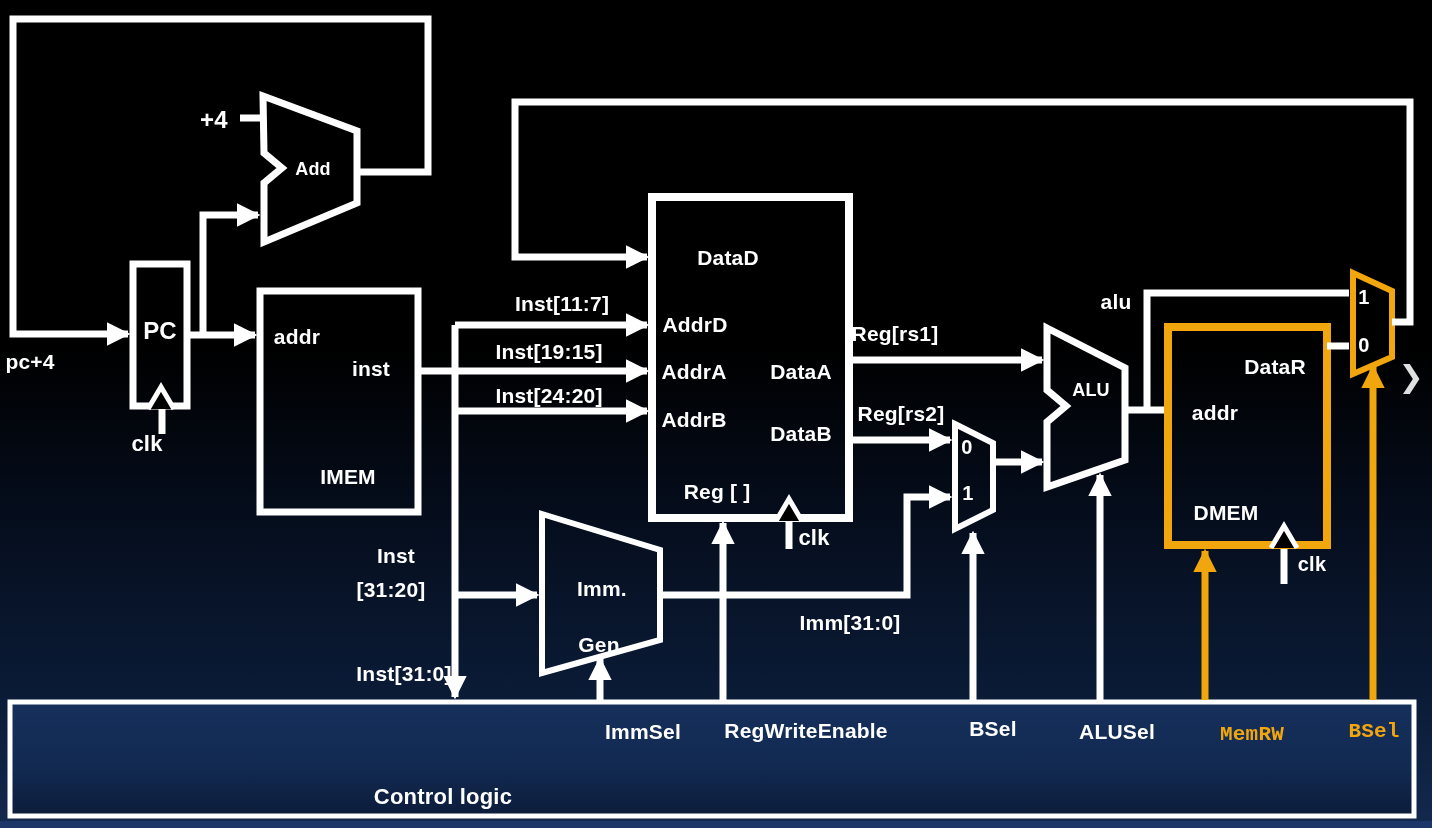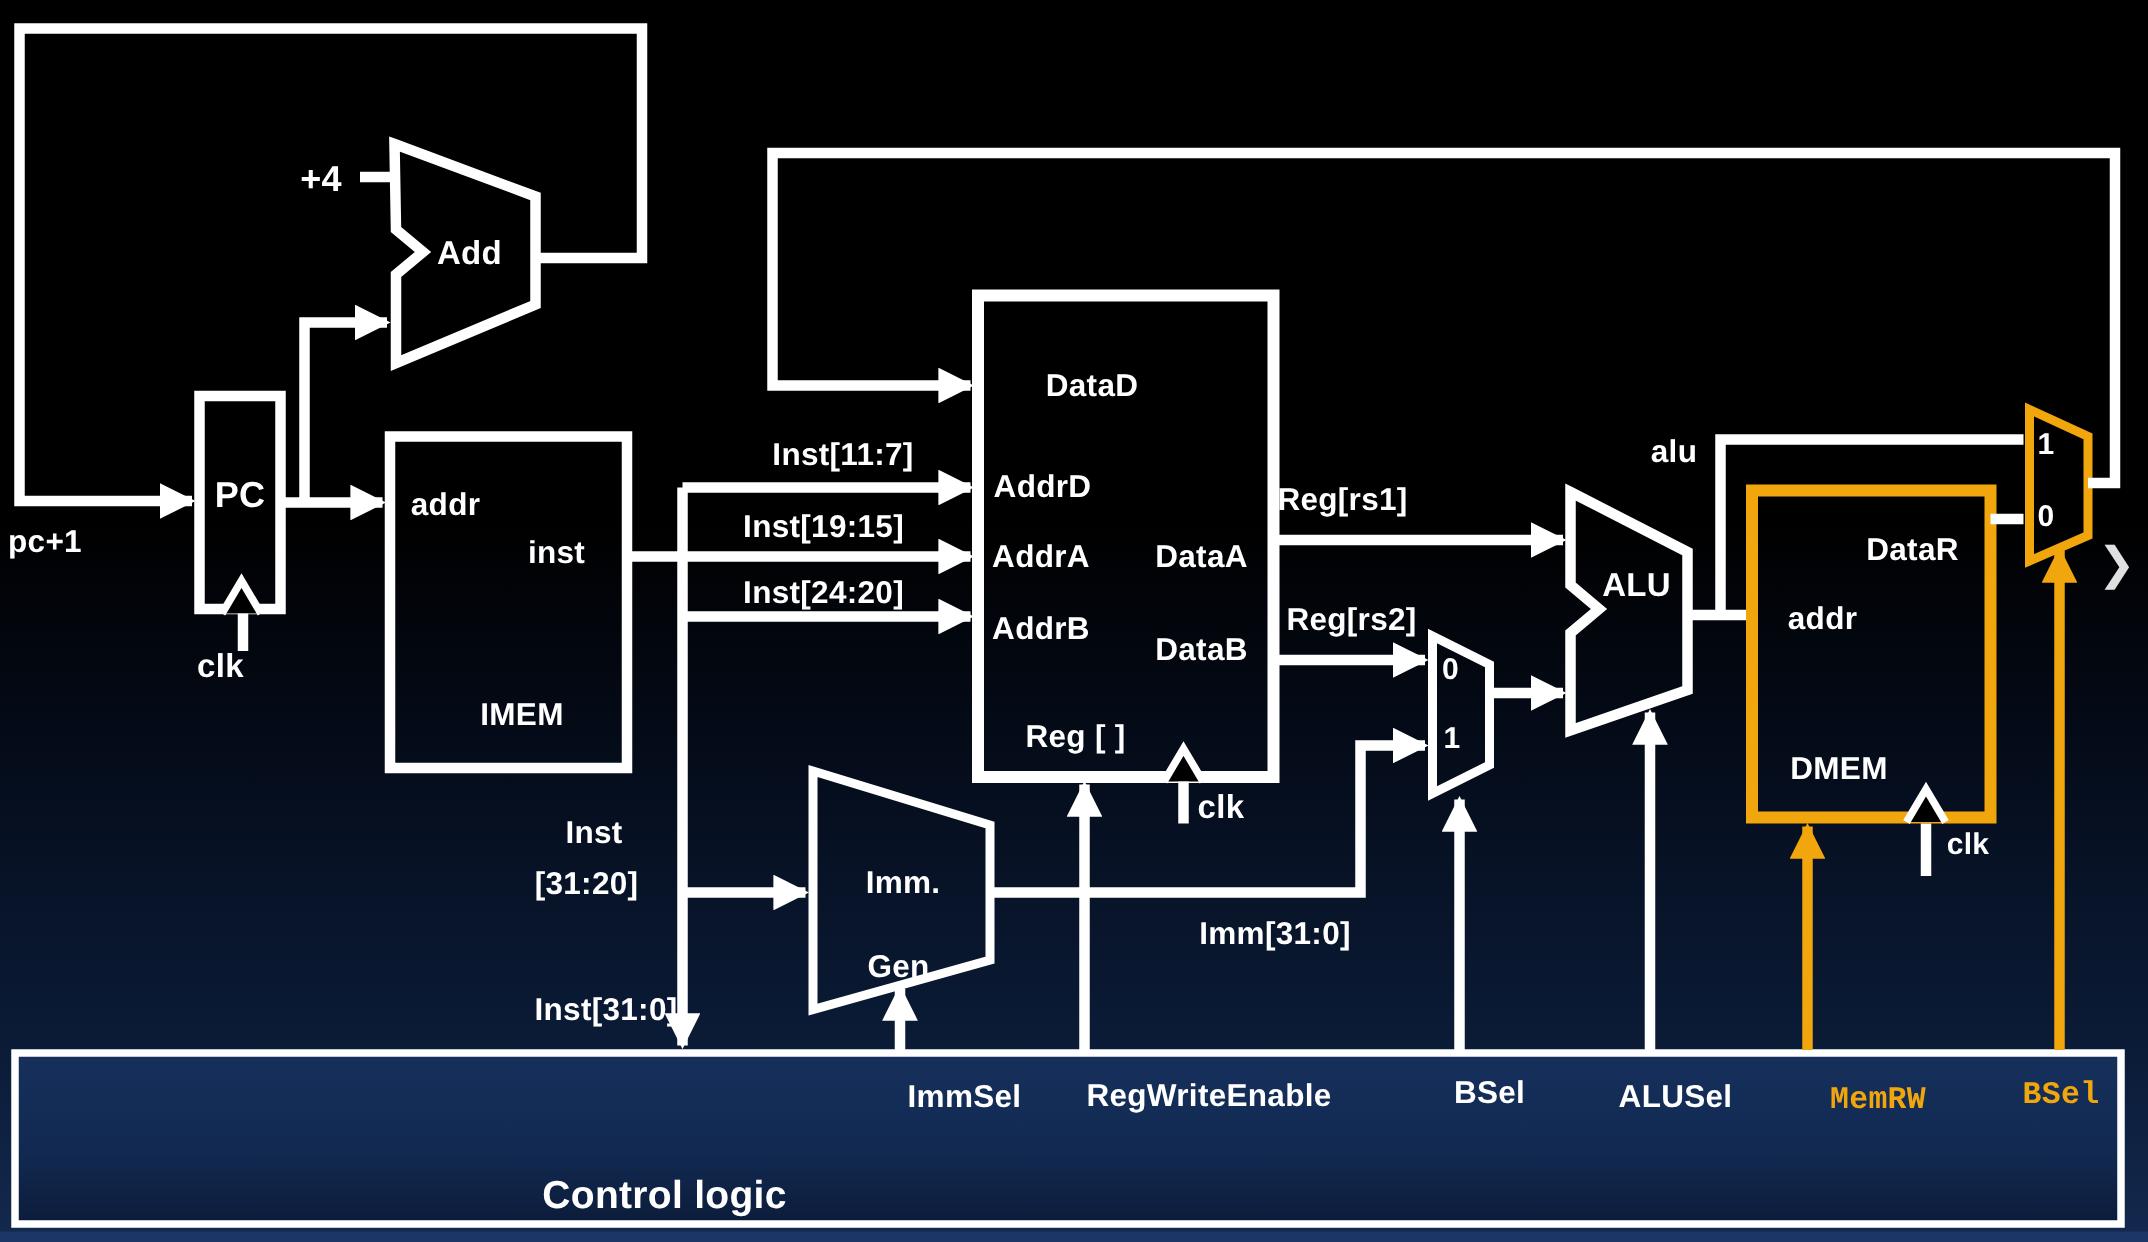--- a/index.html
+++ b/index.html
@@ -7,21 +7,21 @@
     position:relative;width:1432px;height:828px;overflow:hidden;
     background:linear-gradient(180deg,#000 0%,#000 42%,#050d1c 62%,#0b1c38 85%,#13294e 100%);
     font-family:"Liberation Sans",sans-serif;
   }
   .bottom-strip{position:absolute;left:0;top:821px;width:1432px;height:7px;background:#1c3767;}
   svg.wires{position:absolute;left:0;top:0;}
   .lbl{
     position:absolute;transform:translate(-50%,-50%);
     color:#fff;font-weight:bold;font-size:21px;white-space:nowrap;letter-spacing:.2px;
   }
-  .s20{font-size:20px}.s22{font-size:22px}.s24{font-size:24px}.s25{font-size:26px}.s26{font-size:21px}.s27{font-size:22px}
+  .s20{font-size:20px}.s22{font-size:22px}.s24{font-size:24px}.s25{font-size:22px}.s26{font-size:21px}.s27{font-size:18px}
   .org{color:#F2A60D;font-family:Liberation Mono, monospace;}
   .next-btn{
     position:absolute;left:1411px;top:377px;transform:translate(-50%,-50%);
     color:rgba(255,255,255,.88);font-size:30px;font-weight:bold;cursor:pointer;
     background:none;border:none;padding:0;line-height:1;font-family:"DejaVu Sans",sans-serif;
   }
 </style>
 </head>
 <body>
 
@@ -91,21 +91,21 @@
     <path d="M1392 322 H1410 V102 H515 V257 H647" fill="none" stroke="#fff" stroke-width="7" marker-end="url(#aw)"></path>
 
     <path d="M600 700 V659" fill="none" stroke="#fff" stroke-width="7" marker-end="url(#aw)"></path>
     <path d="M723 700 V523" fill="none" stroke="#fff" stroke-width="7" marker-end="url(#aw)"></path>
     <path d="M973 700 V533" fill="none" stroke="#fff" stroke-width="7" marker-end="url(#aw)"></path>
     <path d="M1100 700 V475" fill="none" stroke="#fff" stroke-width="7" marker-end="url(#aw)"></path>
     <path d="M1205 700 V551" fill="none" stroke="#F2A60D" stroke-width="7" marker-end="url(#ao)"></path>
     <path d="M1373 700 V367" fill="none" stroke="#F2A60D" stroke-width="7" marker-end="url(#ao)"></path>
   </svg>
 
-  <div class="lbl" style="left:30px;top:362px">pc+1</div>
+  <div class="lbl" style="left:30px;top:362px">pc+4</div>
   <div class="lbl s24" style="left:214px;top:120px">+4</div>
   <div class="lbl s27" style="left:313px;top:169px">Add</div>
   <div class="lbl s24" style="left:160px;top:331px">PC</div>
   <div class="lbl s22" style="left:147px;top:444px">clk</div>
 
   <div class="lbl" style="left:297px;top:337px">addr</div>
   <div class="lbl" style="left:371px;top:369px">inst</div>
   <div class="lbl s26" style="left:348px;top:477px">IMEM</div>
 
   <div class="lbl" style="left:562px;top:304px">Inst[11:7]</div>

